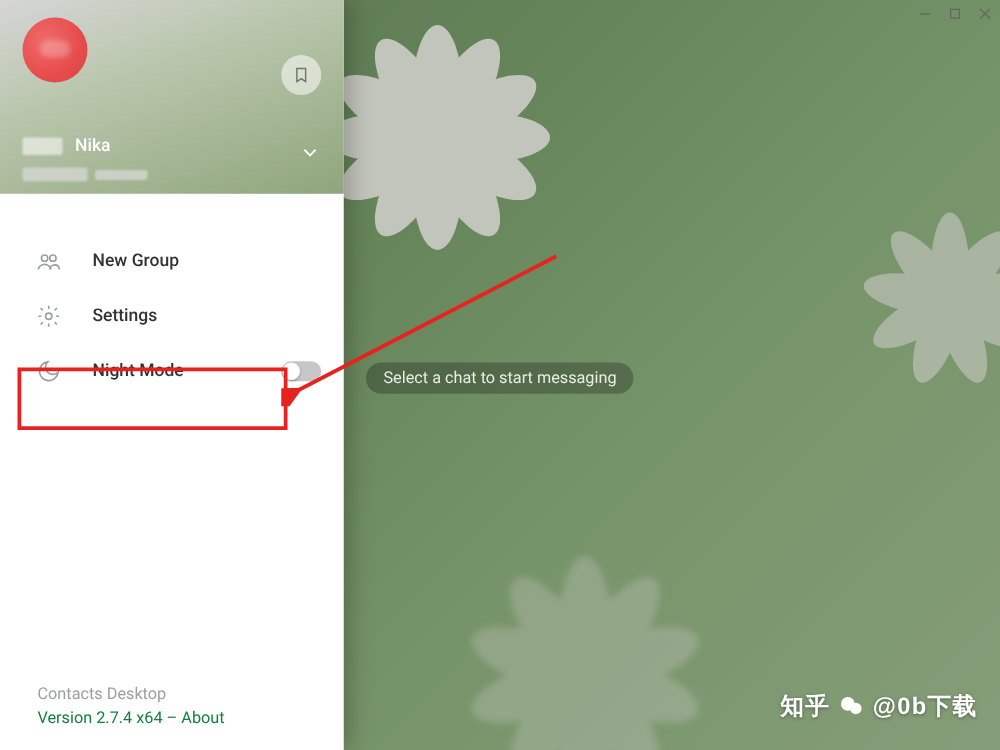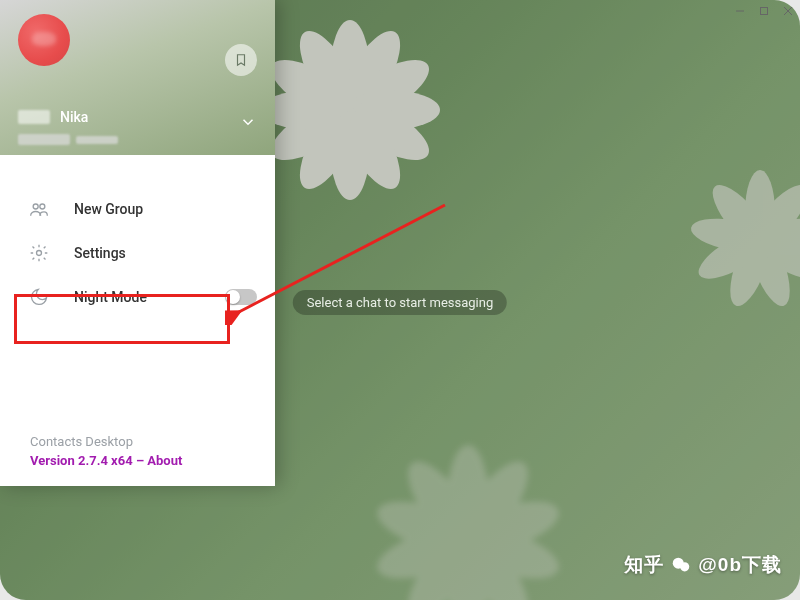--- a/index.html
+++ b/index.html
@@ -2,21 +2,21 @@
 <html><head>
 <meta charset="utf-8">
 <style>
   * { margin: 0; padding: 0; box-sizing: border-box; font-family: -apple-system, BlinkMacSystemFont, "Segoe UI", Roboto, sans-serif; }
   body { width: 800px; height: 600px; overflow: hidden; position: relative; background: #e8e8e8; }
 
   .titlebar { position: absolute; top: 0; right: 0; height: 22px; display: flex; gap: 0; z-index: 50; }
   .titlebar .btn { width: 24px; height: 22px; display: flex; align-items: center; justify-content: center; color: #666; cursor: default; }
   .titlebar .btn svg { width: 10px; height: 10px; }
 
-  .main-area { position: absolute; left: 0; top: 0; width: 800px; height: 600px; background: linear-gradient(135deg, #6a8a5e 0%, #7ba06b 35%, #8fb37e 60%, #a5c194 100%); overflow: hidden; border-radius: 26px; }
+  .main-area { position: absolute; left: 0; top: 0; width: 800px; height: 600px; background: linear-gradient(135deg, #6a8a5e 0%, #7ba06b 35%, #8fb37e 60%, #a5c194 100%); overflow: hidden; }
 
   
   .flower { position: absolute; }
   .flower .petal { position:absolute; background:#f6f6ee; border-radius: 50% 50% 50% 50% / 60% 60% 40% 40%; }
   .flower .center { position:absolute; background:#f1c232; border-radius:50%; }
 
   .flower1 { left: 270px; top: 40px; width: 160px; height: 160px; }
   .flower1 .center { width: 50px; height: 50px; left: 55px; top: 55px; box-shadow: inset -4px -4px 8px rgba(0,0,0,0.15);}
   .flower1 .petal { width: 40px; height: 90px; left: 60px; top: -20px; transform-origin: 50% 100%; }
 
@@ -25,21 +25,21 @@
   .flower2 .petal { width: 30px; height: 70px; left: 45px; top: -10px; transform-origin: 50% 100%; }
 
   .flower3 { left: 380px; top: 460px; width: 180px; height: 180px; opacity:0.35; filter: blur(3px);}
   .flower3 .center { width: 55px; height: 55px; left: 60px; top: 60px;}
   .flower3 .petal { width: 42px; height: 95px; left: 67px; top: -15px; transform-origin: 50% 100%; }
 
   .dim-overlay { position:absolute; inset:0; background: rgba(40,50,40,0.25); }
 
   .chat-hint { position: absolute; left: 50%; top: 290px; transform: translateX(-50%); background: rgba(0,0,0,0.25); color: #e8eee6; font-size: 13px; padding: 5px 14px; border-radius: 14px; white-space: nowrap; }
 
-  .sidebar { position: absolute; left: 0; top: 0; width: 275px; height: 486px; background: #fff; box-shadow: 4px 0 18px rgba(0,0,0,0.25); display: flex; flex-direction: column; z-index: 10; }
+  .sidebar { position: absolute; left: 0; top: 0; width: 275px; height: 600px; background: #fff; box-shadow: 4px 0 18px rgba(0,0,0,0.25); display: flex; flex-direction: column; z-index: 10; }
 
   .profile { height: 155px; background: linear-gradient(160deg,#d6d6d6 0%, #b8c5aa 40%, #8fa57c 100%); position: relative; padding: 14px 18px 12px; color: #fff; }
   .avatar { width: 52px; height: 52px; border-radius: 50%; background: radial-gradient(circle at 35% 35%, #f06a6a 0%, #e74c4c 60%, #d64545 100%); position: relative; }
   .avatar::after{content:"";position:absolute;left:14px;top:18px;width:24px;height:14px;background:rgba(255,255,255,0.25);filter:blur(2px);border-radius:40%;}
   .bookmark { position: absolute; right: 18px; top: 44px; width: 32px; height: 32px; border-radius: 50%; background: rgba(255,255,255,0.55); display:flex;align-items:center;justify-content:center;}
   .bookmark svg{width:14px;height:14px;stroke:#6a7a66;fill:none;stroke-width:2;}
   .uname { position:absolute; left:18px; bottom:30px; display:flex; align-items:center; gap:10px;}
   .uname .blur1{width:32px;height:14px;background:rgba(255,255,255,0.55);filter:blur(1px);border-radius:2px;}
   .uname .txt{font-size:14px;font-weight:500;color:#fff;}
   .uhandle{position:absolute;left:18px;bottom:10px;display:flex;align-items:center;gap:6px;}
@@ -55,21 +55,21 @@
   .menu-item .label { font-size:14px; color:#333; font-weight:500;}
   .menu-item .toggle { margin-left:auto; width:32px; height:16px; border-radius:10px; background:#c7c7c7; position:relative;}
   .menu-item .toggle::after{content:"";position:absolute;left:1px;top:1px;width:14px;height:14px;border-radius:50%;background:#fff;box-shadow:0 1px 2px rgba(0,0,0,0.3);}
 
   .highlight-box { position:absolute; left:14px; top:294px; width:216px; height:50px; border:3px solid #e8221f; z-index:20; pointer-events:none;}
 
   .arrow-svg { position:absolute; left:225px; top:195px; width:230px; height:130px; z-index:21; pointer-events:none;}
 
   .footer { padding: 0 0 18px 30px; }
   .footer .line1{font-size:13px;color:#9ba0a6;margin-bottom:4px;}
-  .footer .line2{font-size:13px;color:#a21caf;font-weight:bold;}
+  .footer .line2{font-size:13px;color:#15803d;}
 
   .watermark { position:absolute; right:18px; bottom:22px; color:#fff; font-size:19px; font-weight:700; letter-spacing:1px; display:flex; align-items:center; gap:6px; z-index:5; text-shadow:0 1px 3px rgba(0,0,0,0.4);}
   .watermark .zh{font-family: Liberation Sans, sans-serif;}
   .watermark svg{width:22px;height:22px;fill:#fff;}
 </style>
 </head>
 <body>
 
 <div class="main-area">
   <div class="flower flower1">

